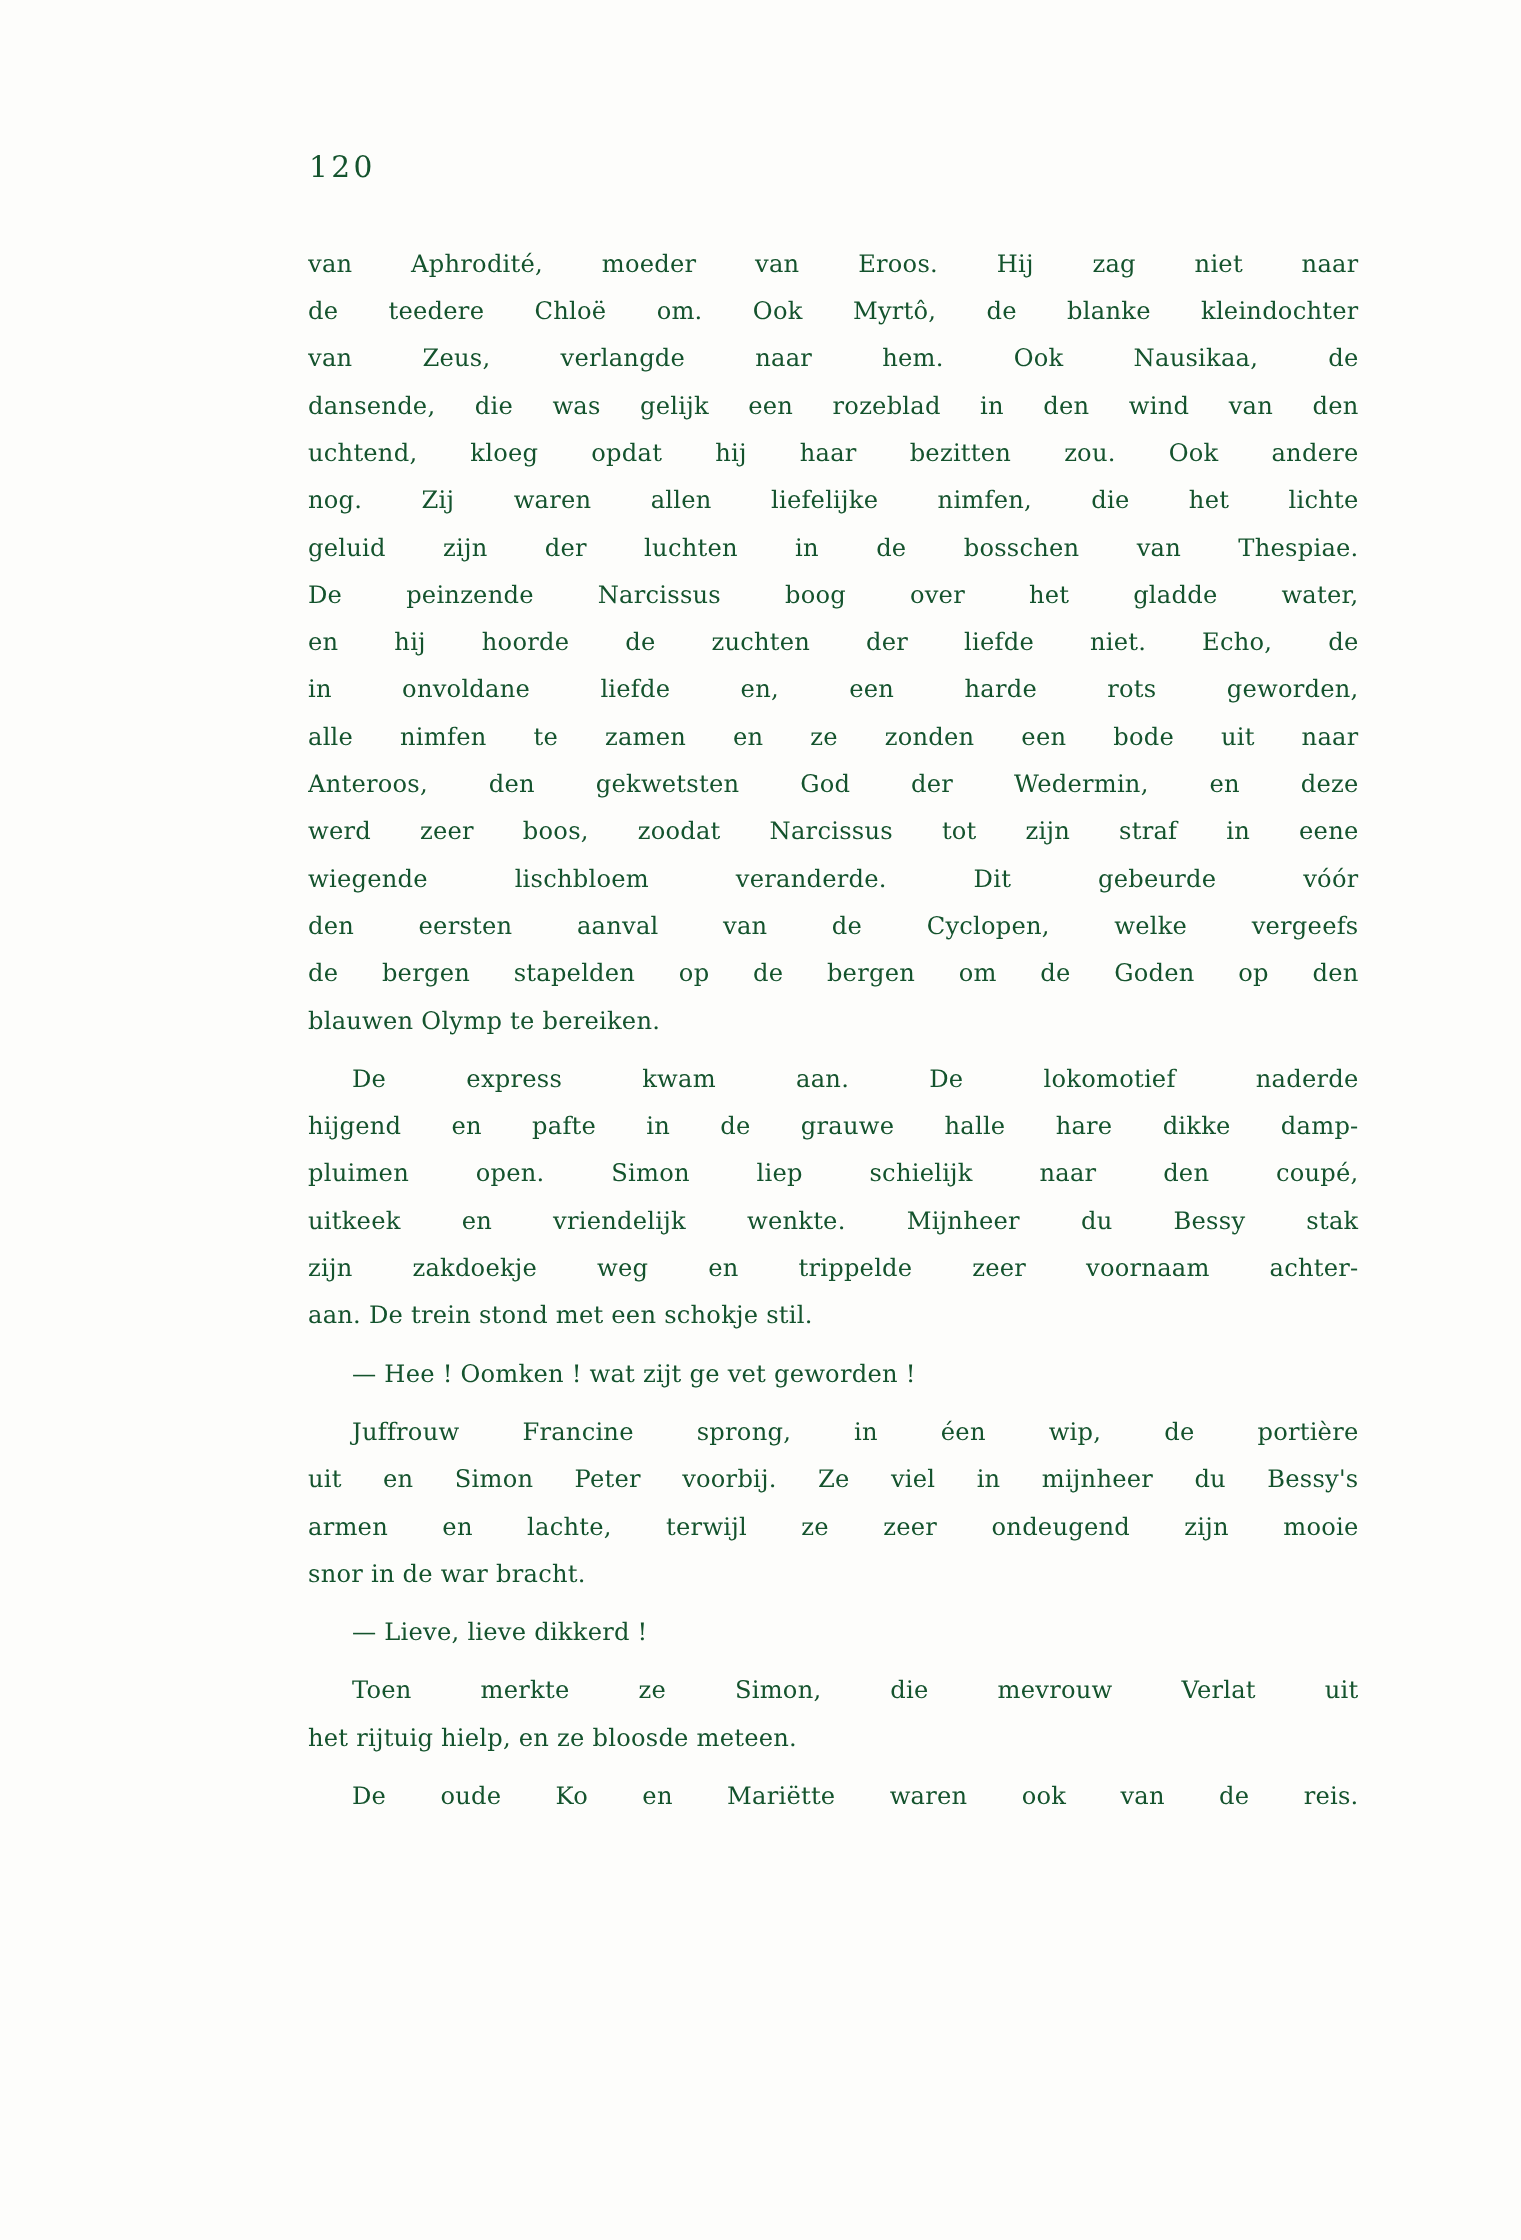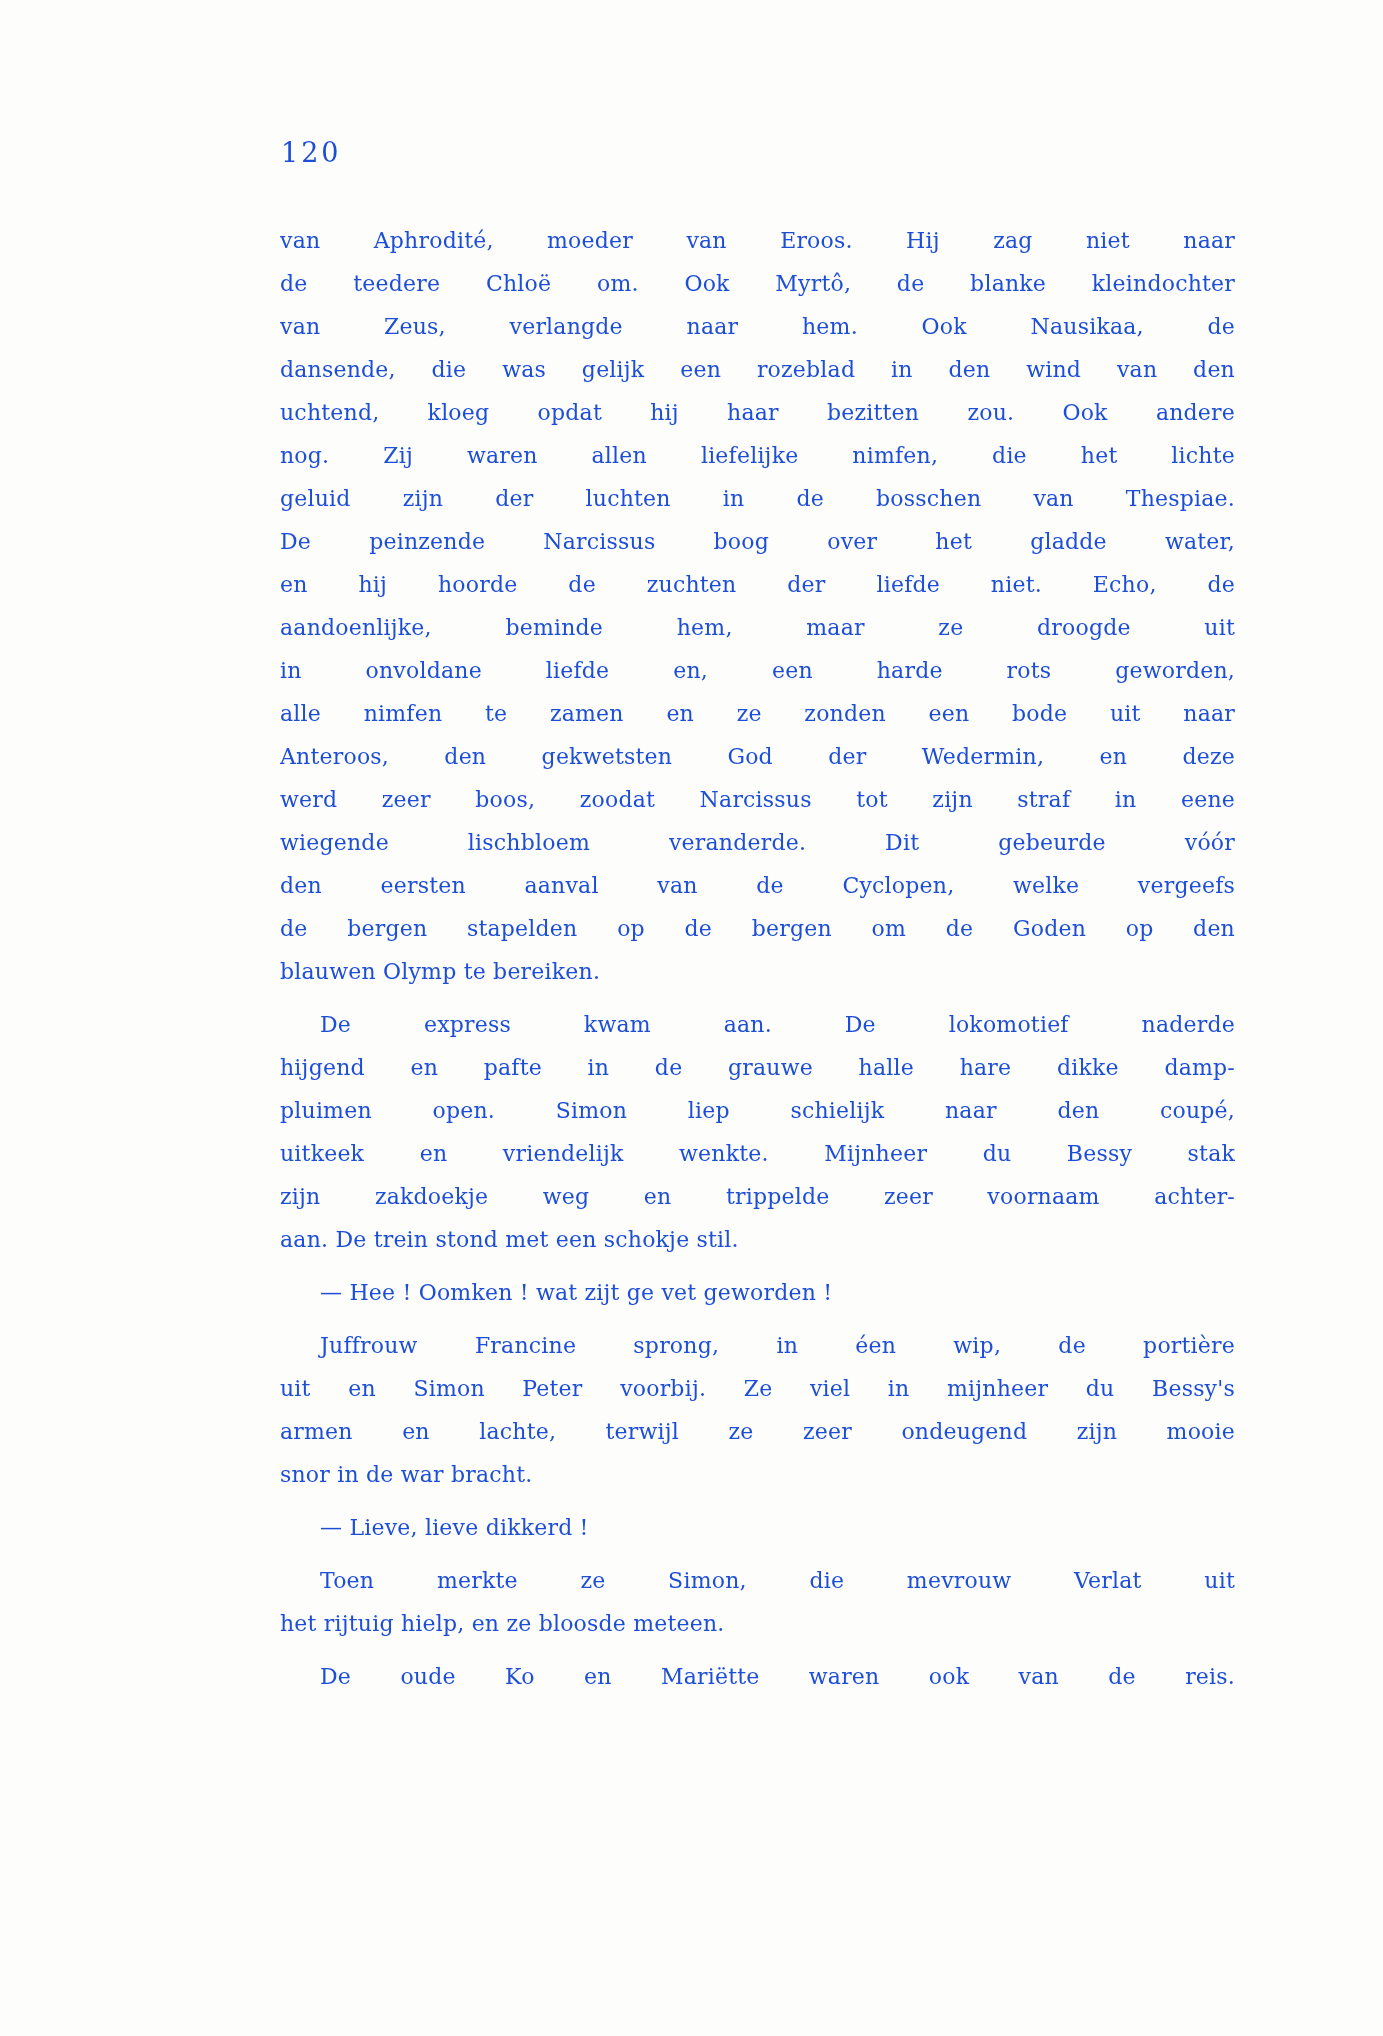--- a/index.html
+++ b/index.html
@@ -7,21 +7,21 @@
     padding: 0;
     background: #e8e8e4;
   }
   .page {
     position: relative;
     width: 1383px;
     height: 2036px;
     margin: 0 auto;
     background: #fdfdfb;
     font-family: "DejaVu Serif", serif;
-    color: #1d4ed8;
+    color: #14532d;
     overflow: hidden;
   }
   .page-number {
     position: absolute;
     left: 281px;
     top: 136px;
     font-size: 27px;
     letter-spacing: 3px;
     line-height: 34px;
   }
@@ -56,21 +56,20 @@
   <div class="text-block" id="text-block">
       <div class="line j">van Aphrodité, moeder van Eroos. Hij zag niet naar</div>
       <div class="line j">de teedere Chloë om. Ook Myrtô, de blanke kleindochter</div>
       <div class="line j">van Zeus, verlangde naar hem. Ook Nausikaa, de</div>
       <div class="line j">dansende, die was gelijk een rozeblad in den wind van den</div>
       <div class="line j">uchtend, kloeg opdat hij haar bezitten zou. Ook andere</div>
       <div class="line j">nog. Zij waren allen liefelijke nimfen, die het lichte</div>
       <div class="line j">geluid zijn der luchten in de bosschen van Thespiae.</div>
       <div class="line j">De peinzende Narcissus boog over het gladde water,</div>
       <div class="line j">en hij hoorde de zuchten der liefde niet. Echo, de</div>
-      <div class="line j">aandoenlijke, beminde hem, maar ze droogde uit</div>
       <div class="line j">in onvoldane liefde en, een harde rots geworden,</div>
       <div class="line j">alle nimfen te zamen en ze zonden een bode uit naar</div>
       <div class="line j">Anteroos, den gekwetsten God der Wedermin, en deze</div>
       <div class="line j">werd zeer boos, zoodat Narcissus tot zijn straf in eene</div>
       <div class="line j">wiegende lischbloem veranderde. Dit gebeurde vóór</div>
       <div class="line j">den eersten aanval van de Cyclopen, welke vergeefs</div>
       <div class="line j">de bergen stapelden op de bergen om de Goden op den</div>
       <div class="line">blauwen Olymp te bereiken.</div>
       <div class="line j ind">De express kwam aan. De lokomotief naderde</div>
       <div class="line j">hijgend en pafte in de grauwe halle hare dikke damp-</div>

